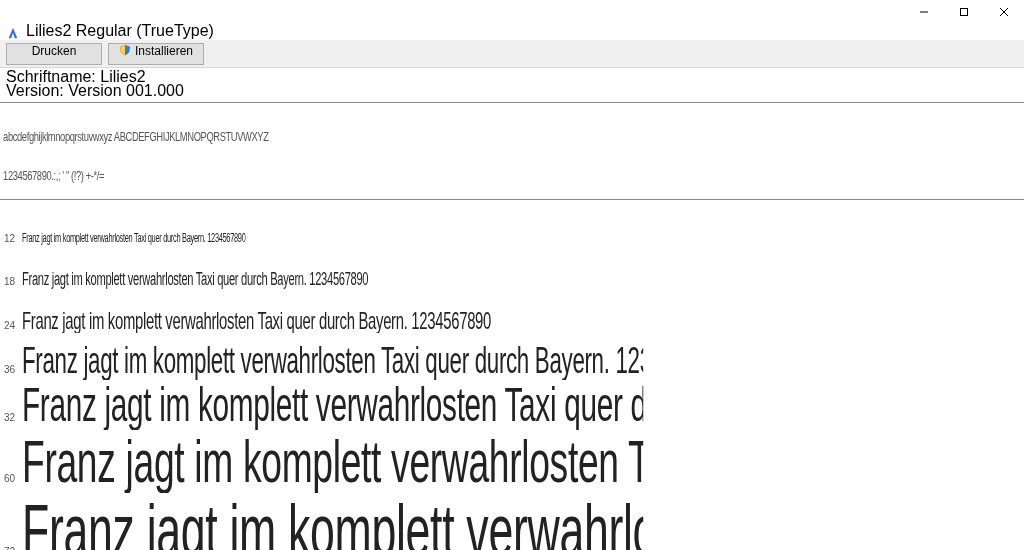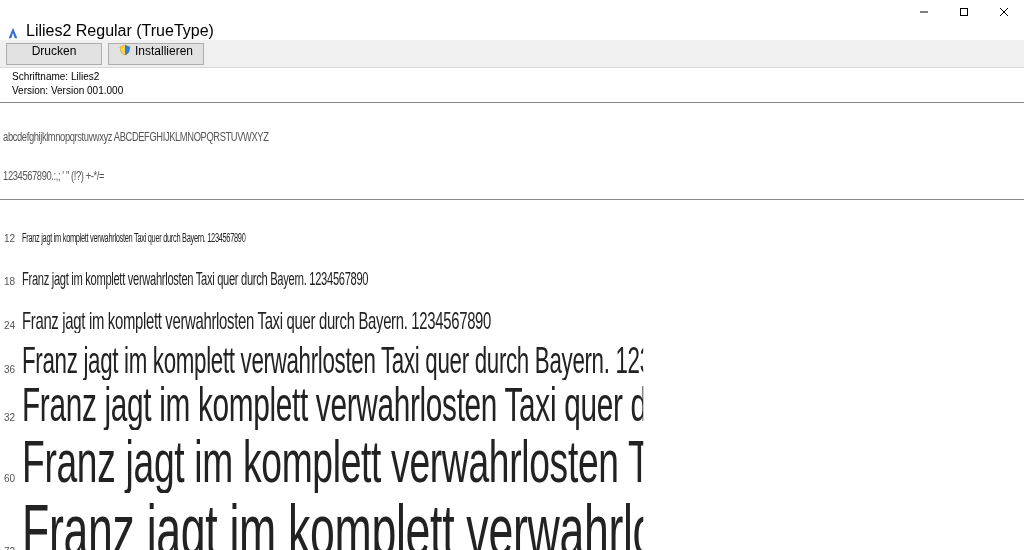--- a/index.html
+++ b/index.html
@@ -55,22 +55,22 @@
     justify-content: center;
     font-size: 12px;
     gap: 4px;
     cursor: pointer;
   }
   .tb-btn .shield {
     width: 12px; height: 12px;
     display: inline-flex;
   }
   .meta {
-    padding: 2px 4px 4px 12px;
-    font-size: 10px;
+    padding: 2px 4px 4px 6px;
+    font-size: 16px;
     line-height: 14px;
     color: #000;
   }
   .hr { border: none; border-top: 1px solid #888; margin: 0; }
   .glyph-preview {
     padding: 2px 4px 3px 4px;
     font-family: "Segoe UI Light", "Helvetica Neue", Arial, sans-serif;
     font-stretch: condensed;
     letter-spacing: -0.5px;
     color: #555;

